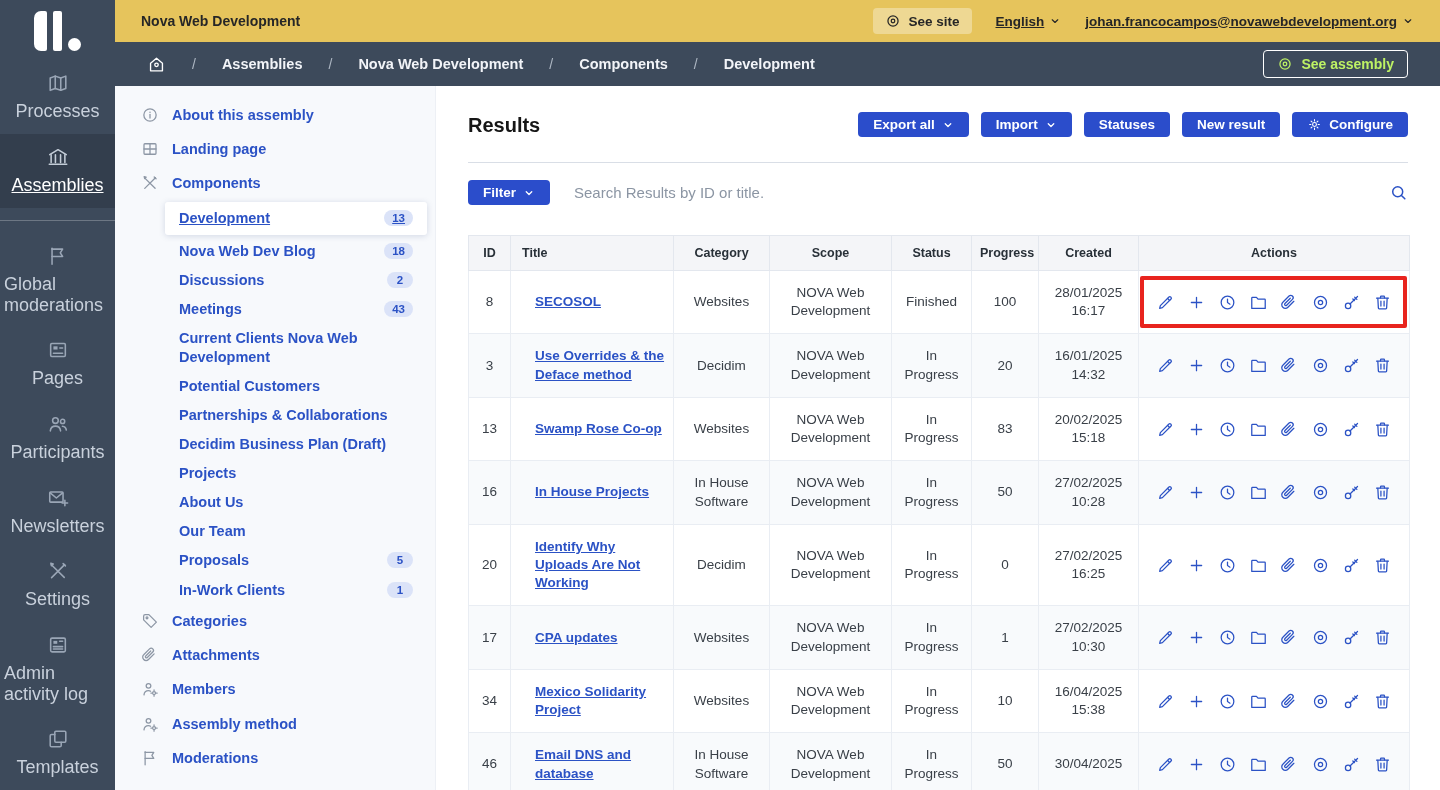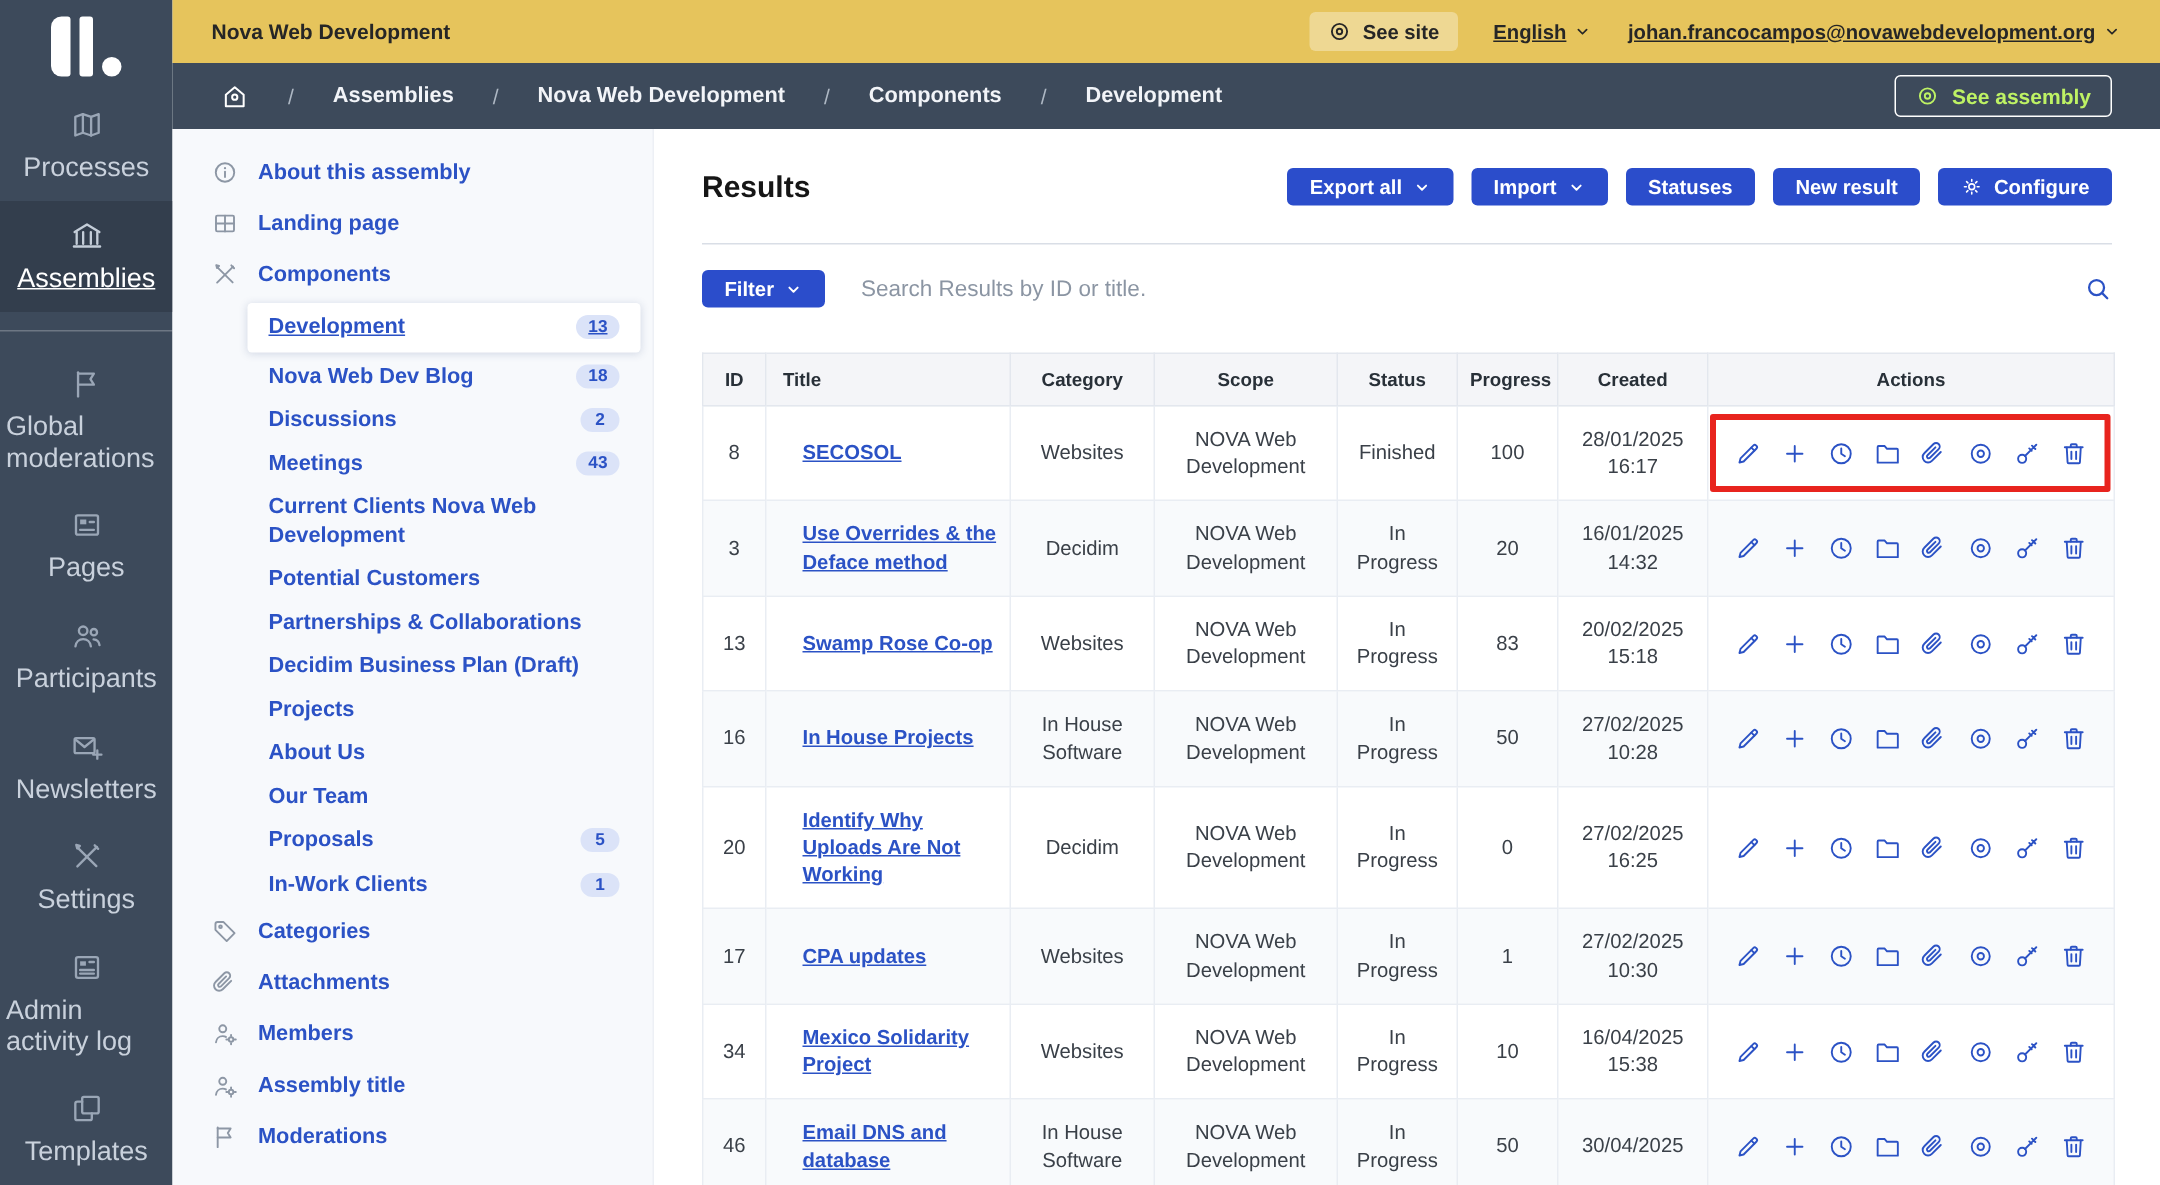--- a/index.html
+++ b/index.html
@@ -412,21 +412,21 @@
 
           <a class="snav">
             <span class="sicon">
               <svg viewBox="0 0 24 24" fill="none" stroke="currentColor" stroke-width="1.7" stroke-linecap="round" stroke-linejoin="round">
                 <circle cx="10" cy="7.8" r="3.1"></circle>
                 <path d="M4 19.8c.3-3.2 2.7-5.5 6-5.5 1 0 2 .2 2.8.7"></path>
                 <circle cx="17.4" cy="17.4" r="2"></circle>
                 <path d="M17.4 14.2v-1M17.4 21.6v-1M14.2 17.4h-1M21.6 17.4h-1"></path>
               </svg>
             </span>
-            <span class="clabel">Assembly title</span>
+            <span class="clabel">Assembly method</span>
 
           </a>
 
           <a class="snav">
             <span class="sicon">
               <svg viewBox="0 0 24 24" fill="none" stroke="currentColor" stroke-width="1.7" stroke-linecap="round" stroke-linejoin="round">
                 <path d="M5.5 21V3.5"></path>
                 <path d="M5.5 4.5h11.5L14.5 8.5l2.5 4H5.5"></path>
               </svg>
             </span>

